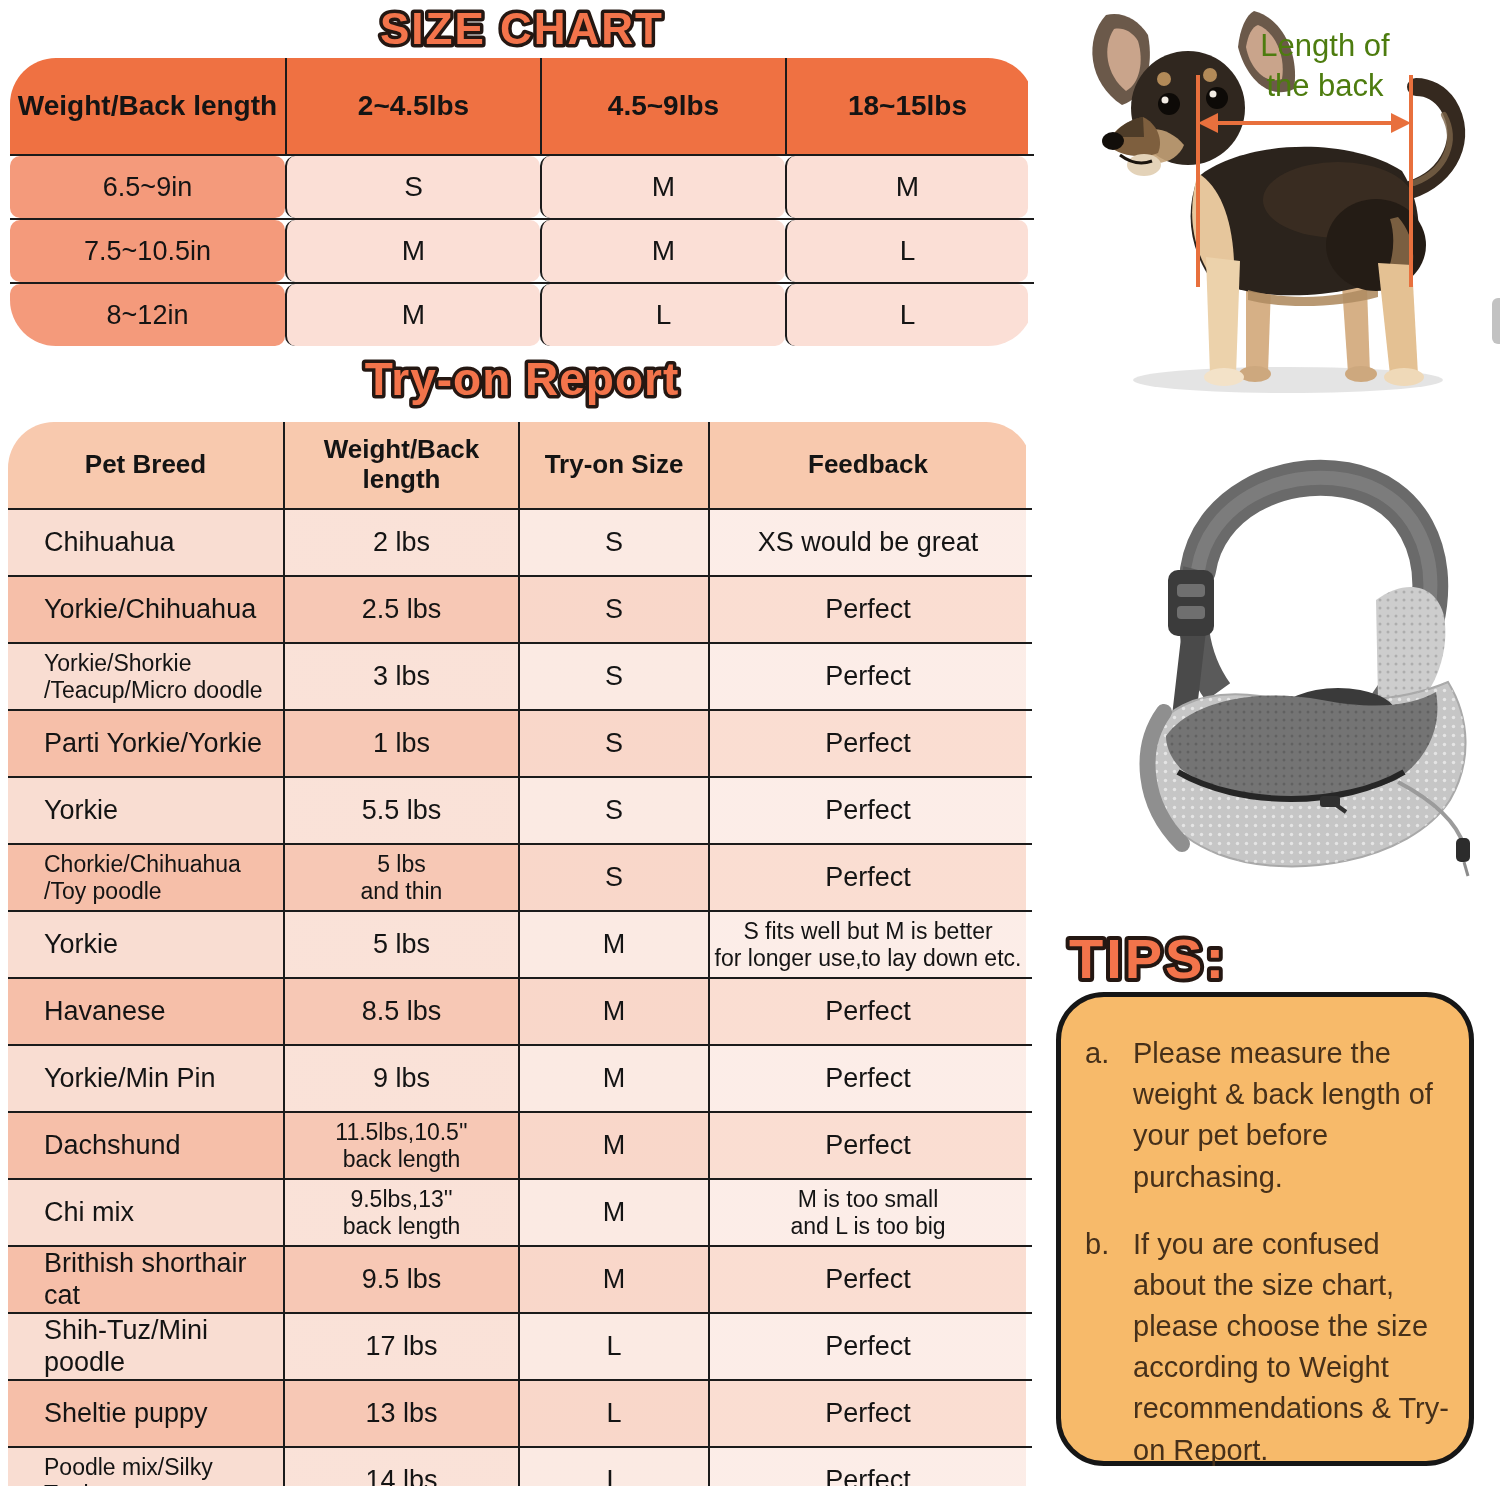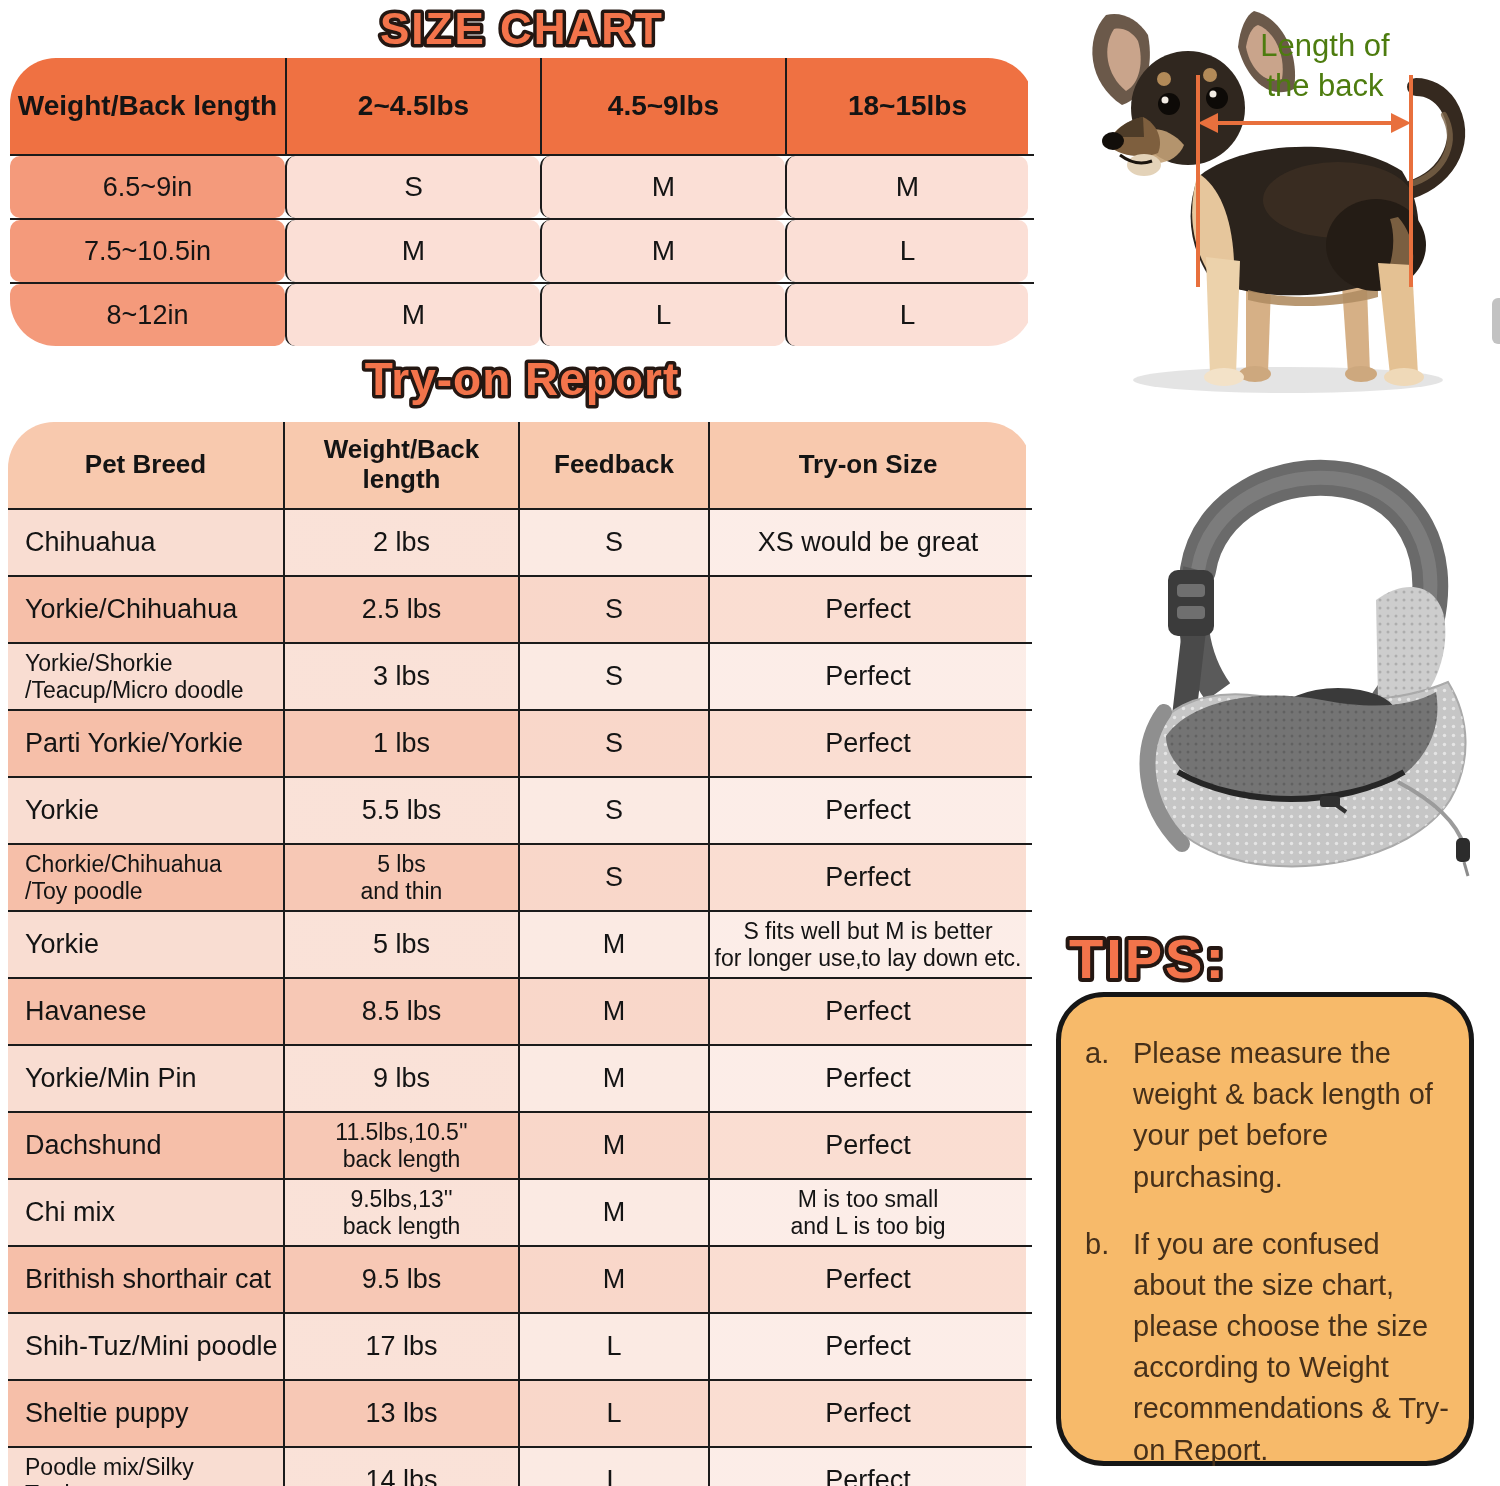--- a/index.html
+++ b/index.html
@@ -24,21 +24,21 @@
   .size-chart .td + .td{border-left:2px solid #1b1b1b;}
 
   
   .tryon{position:absolute;left:8px;top:422px;width:1024px;height:1064px;
          border-radius:46px 46px 0 0;overflow:hidden;}
   .to-header,.to-row{display:grid;grid-template-columns:275px 235px 190px 318px;}
   .to-header{height:86px;}
   .to-header .td{background:#F8C9AE;font-weight:bold;font-size:26px;justify-content:center;text-align:center;}
   .to-row{height:65px;border-top:2px solid #1b1b1b;}
   .to-row .td{font-size:27px;justify-content:center;text-align:center;}
-  .to-row .td:first-child{justify-content:flex-start;text-align:left;padding-left:17px;}
+  .to-row .td:first-child{justify-content:flex-start;text-align:left;padding-left:36px;}
   .tryon .td{display:flex;align-items:center;white-space:pre-line;line-height:1.15;}
   .tryon .td + .td{border-left:2px solid #1b1b1b;}
   .r-light .td{background:#F9DDD2;}
   .r-dark  .td{background:#F6BFA9;}
   .tryon .to-row .td:nth-child(2){background-image:linear-gradient(rgba(255,255,255,.14),rgba(255,255,255,.14));}
   .tryon .to-row .td:nth-child(3){background-image:linear-gradient(rgba(255,255,255,.38),rgba(255,255,255,.38));}
   .tryon .to-row .td:nth-child(4){background-image:linear-gradient(rgba(255,255,255,.48),rgba(255,255,255,.48));}
   .td.sm{font-size:23px;}
 
   
@@ -91,22 +91,22 @@
   </section>
 
   <svg class="title title-tryon" viewBox="0 0 400 62">
     <text x="200" y="47" text-anchor="middle" font-size="46" font-weight="bold" letter-spacing="1" fill="#F3744B" stroke="#241712" stroke-width="7" paint-order="stroke" stroke-linejoin="round">Try-on Report</text>
   </svg>
 
   <section class="tryon">
     <div class="to-header">
       <div class="td">Pet Breed</div>
       <div class="td">Weight/Back length</div>
+      <div class="td">Try-on Size</div>
       <div class="td">Feedback</div>
-      <div class="td">Try-on Size</div>
     </div>
 
     <div class="to-row r-light">
       <div class="td">Chihuahua</div>
       <div class="td">2 lbs</div>
       <div class="td">S</div>
       <div class="td">XS would be great</div>
     </div>
     <div class="to-row r-dark">
       <div class="td">Yorkie/Chihuahua</div>

